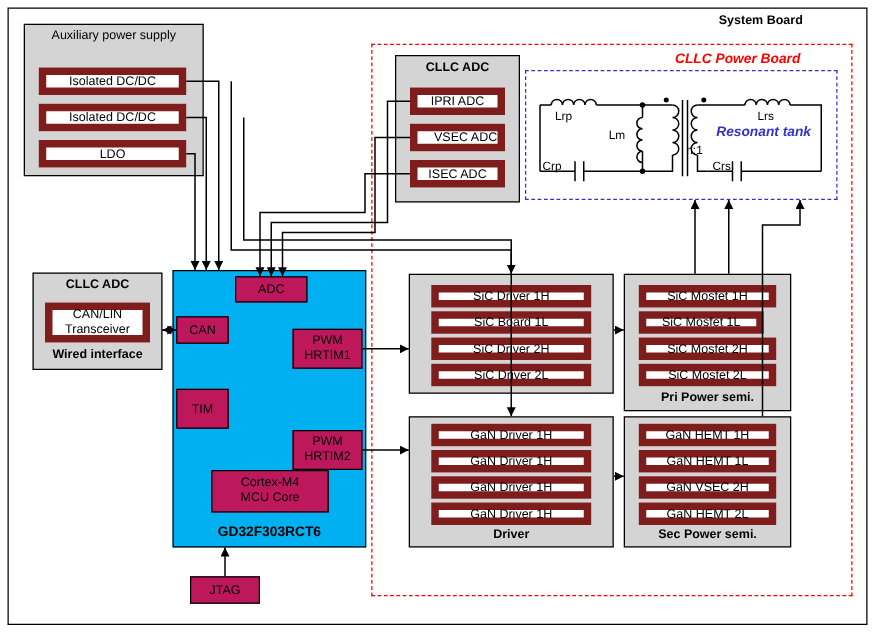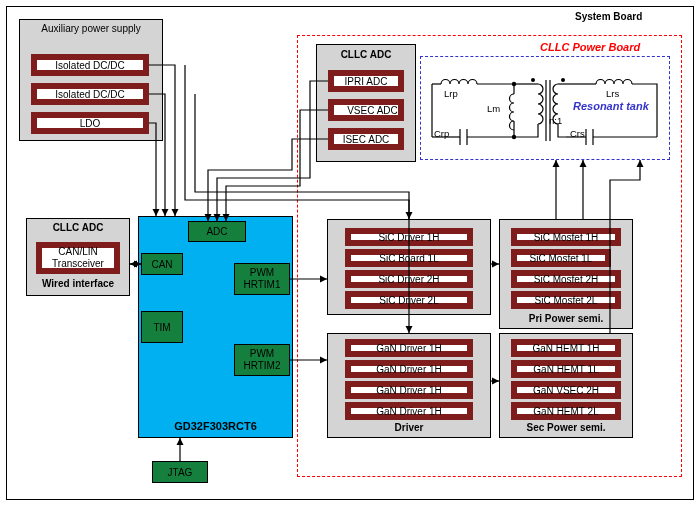--- a/index.html
+++ b/index.html
@@ -10,21 +10,21 @@
 
   
   .system-board{border:1.5px solid #000;background:#fff;}
   .sb-title{font-weight:bold;font-size:10px;color:#000;}
 
   .power-board{border:1.5px dashed #ff0000;background:transparent;}
   .pb-title{font-style:italic;font-weight:bold;font-size:11px;color:#ff0000;}
 
   .grayblock{background:#d4d4d4;border:1px solid #000;}
   .whitebox{background:#ffffff;border:6px solid #7f1d1d;display:flex;align-items:center;justify-content:center;font-size:10px;color:#000;text-align:center;}
-  .bluebox{background:#15803d;border:1px solid #000;display:flex;align-items:center;justify-content:center;font-size:10px;color:#000;text-align:center;}
+  .bluebox{background:#be185d;border:1px solid #000;display:flex;align-items:center;justify-content:center;font-size:10px;color:#000;text-align:center;}
   .gtitle{font-size:10px;color:#000;text-align:center;}
   .gtitle.b{font-weight:bold;}
 
   .mcu{background:#00b0f0;border:1.5px solid #000;}
   .mcu-name{font-size:11px;font-weight:bold;color:#000;text-align:center;}
 
   .restank{border:1.5px dashed #3333cc;background:#fff;}
   .rt-title{font-style:italic;font-weight:bold;font-size:11px;color:#3333cc;}
   .rt-lbl{position:absolute;font-size:9.5px;color:#000;}
 
@@ -77,20 +77,24 @@
   <div class="abs bluebox" style="left:188px;top:221px;width:58px;height:21px;">ADC</div>
   <div class="abs bluebox" style="left:141px;top:253px;width:42px;height:22px;">CAN</div>
   <div class="abs bluebox" style="left:141px;top:311px;width:42px;height:32px;text-align:right;">TIM</div>
   <div class="abs bluebox" style="left:234px;top:263px;width:56px;height:32px;flex-direction:column;line-height:12px;">
     <span>PWM</span>
     <span>HRTIM1</span>
   </div>
   <div class="abs bluebox" style="left:234px;top:344px;width:56px;height:32px;flex-direction:column;line-height:12px;">
     <span>PWM</span>
     <span>HRTIM2</span>
+  </div>
+  <div class="abs bluebox" style="left:169px;top:376px;width:94px;height:34px;flex-direction:column;line-height:12px;">
+    <span>Cortex-M4</span>
+    <span>MCU Core</span>
   </div>
   <div class="abs mcu-name" style="left:138px;top:420px;width:155px;">GD32F303RCT6</div>
 
   <div class="abs bluebox" style="left:152px;top:461px;width:56px;height:22px;">JTAG</div>
 
   <div class="abs grayblock" style="left:327px;top:219px;width:164px;height:96px;"></div>
   <div class="abs whitebox" style="left:345px;top:228px;width:128px;height:18px;">SiC Driver 1H</div>
   <div class="abs whitebox" style="left:345px;top:249px;width:128px;height:18px;">SiC Board 1L</div>
   <div class="abs whitebox" style="left:345px;top:270px;width:128px;height:18px;">SiC Driver 2H</div>
   <div class="abs whitebox" style="left:345px;top:291px;width:128px;height:18px;">SiC Driver 2L</div>

